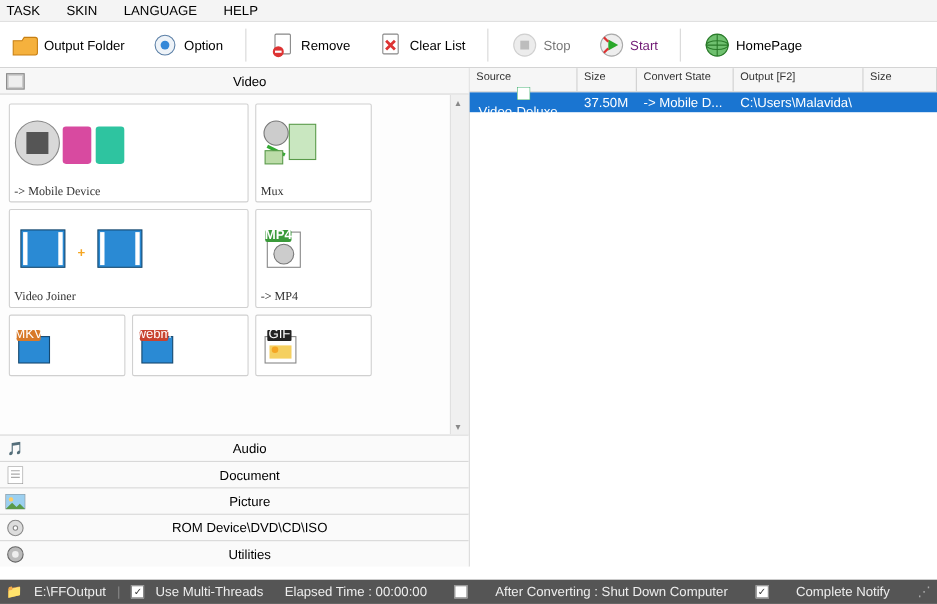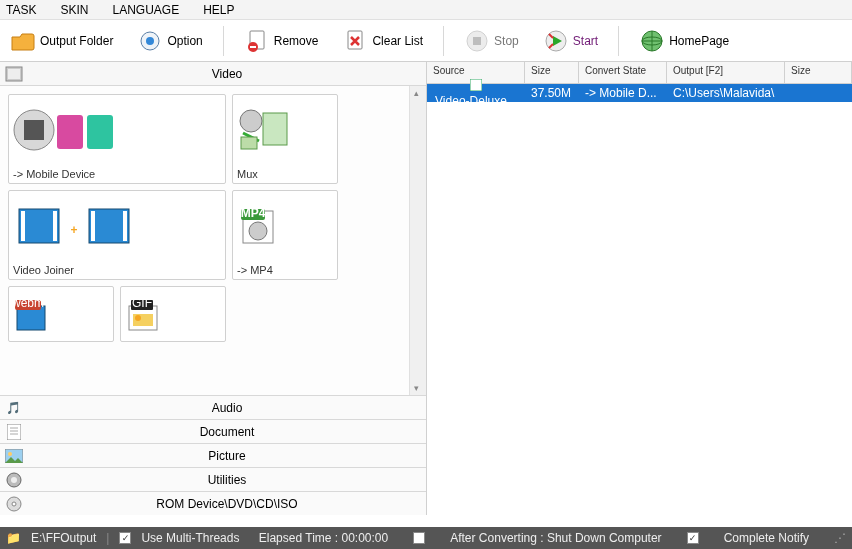--- a/index.html
+++ b/index.html
@@ -12,21 +12,21 @@
 .sep { width: 1px; height: 30px; background: #d8d8d8; margin: 0 2px; }
 .main { display: flex; height: 453px; }
 .left { width: 427px; border-right: 1px solid #d0d0d0; display: flex; flex-direction: column; background: #fdfdfd; }
 .cat-head { height: 24px; display: flex; align-items: center; border-bottom: 1px solid #d8d8d8; background: #f7f7f7; }
 .cat-ic { width: 28px; display: flex; align-items: center; justify-content: center; }
 .cat-title { flex: 1; text-align: center; }
 .grid-wrap { flex: 1; overflow: hidden; position: relative; }
 .grid { display: grid; grid-template-columns: 106px 106px 106px; gap: 6px; padding: 8px; }
 .cell { border: 1px solid #d0d0d0; border-radius: 2px; height: 90px; display: flex; flex-direction: column; background: #fff; cursor: pointer; }
 .cell .thumb { flex: 1; display: flex; align-items: center; justify-content: flex-start; }
-.cell .lbl { padding: 3px 4px; font-size: 11px; color: #333; }
+.cell .lbl { padding: 3px 4px; font-size: 11px; color: #333; font-family: Liberation Serif, serif; }
 .cell.short { height: 56px; }
 .scrollv { position: absolute; right: 0; top: 0; bottom: 0; width: 17px; background: #f0f0f0; border-left: 1px solid #e0e0e0; }
 .scrollv::before { content: "▴"; position: absolute; top: 2px; left: 4px; color: #888; font-size: 9px;}
 .scrollv::after { content: "▾"; position: absolute; bottom: 2px; left: 4px; color: #888; font-size: 9px;}
 .cat-row { height: 24px; display: flex; align-items: center; border-top: 1px solid #d8d8d8; background: #fafafa; cursor: pointer; }
 .cat-row .cat-title { text-align: center; }
 .right { flex: 1; position: relative; }
 .cols { display: flex; height: 22px; background: #f6f6f6; border-bottom: 1px solid #d0d0d0; }
 .col { border-right: 1px solid #d0d0d0; padding: 3px 6px; font-size: 10px; color: #333; cursor: pointer; }
 .row-sel { height: 18px; background: #1a75d1; color: #fff; display: flex; align-items: center; font-size: 11px; }
@@ -174,20 +174,29 @@
                 <text x="20" y="14" text-anchor="middle" fill="#fff" font-size="7" font-weight="bold">MP4</text>
                 <circle cx="25" cy="28" r="9" fill="#ccc" stroke="#777"></circle>
               </svg>
             </div>
           <div class="lbl">-&gt; MP4</div>
         </div>
         <div class="cell short">
           <div class="thumb">
               <svg width="44" height="40">
                 <rect x="8" y="12" width="28" height="24" fill="#2a8ad4" stroke="#15486f"></rect>
+                <rect x="6" y="6" width="22" height="10" rx="2" fill="#d87a2a"></rect>
+                <text x="17" y="13" text-anchor="middle" fill="#fff" font-size="6">MKV</text>
+              </svg>
+            </div>
+        </div>
+        <div class="cell short">
+          <div class="thumb">
+              <svg width="44" height="40">
+                <rect x="8" y="12" width="28" height="24" fill="#2a8ad4" stroke="#15486f"></rect>
                 <rect x="6" y="6" width="26" height="10" rx="2" fill="#c8432f"></rect>
                 <text x="19" y="13" text-anchor="middle" fill="#fff" font-size="6">webm</text>
               </svg>
             </div>
         </div>
         <div class="cell short">
           <div class="thumb">
               <svg width="44" height="40">
                 <rect x="8" y="12" width="28" height="24" fill="#fff" stroke="#888"></rect>
                 <rect x="10" y="6" width="22" height="10" rx="1" fill="#222"></rect>
@@ -219,34 +228,34 @@
             <rect width="18" height="14" fill="#9cd0f0" stroke="#888"></rect>
             <circle cx="5" cy="5" r="2" fill="#fc6"></circle>
             <path d="M0 14l6-6 4 4 3-3 5 5z" fill="#5a9a4a"></path>
           </svg>
         </div>
         <div class="cat-title">Picture</div>
       </div>
     <div class="cat-row">
         <div class="cat-ic">
           <svg width="16" height="16">
+            <circle cx="8" cy="8" r="7" fill="#ddd" stroke="#888"></circle>
+            <circle cx="8" cy="8" r="2" fill="#fff" stroke="#888"></circle>
+          </svg>
+        </div>
+        <div class="cat-title">ROM Device\DVD\CD\ISO</div>
+      </div>
+    <div class="cat-row">
+        <div class="cat-ic">
+          <svg width="16" height="16">
             <circle cx="8" cy="8" r="7" fill="#bbb" stroke="#666"></circle>
             <circle cx="8" cy="8" r="3" fill="#eee"></circle>
           </svg>
         </div>
         <div class="cat-title">Utilities</div>
-      </div>
-    <div class="cat-row">
-        <div class="cat-ic">
-          <svg width="16" height="16">
-            <circle cx="8" cy="8" r="7" fill="#ddd" stroke="#888"></circle>
-            <circle cx="8" cy="8" r="2" fill="#fff" stroke="#888"></circle>
-          </svg>
-        </div>
-        <div class="cat-title">ROM Device\DVD\CD\ISO</div>
       </div>
   </div>
 
   <div class="right">
     <div class="cols">
       <div class="col" style="width:98px">Source</div>
       <div class="col" style="width:54px">Size</div>
       <div class="col" style="width:88px">Convert State</div>
       <div class="col" style="width:118px">Output [F2]</div>
       <div class="col" style="flex:1">Size</div>

